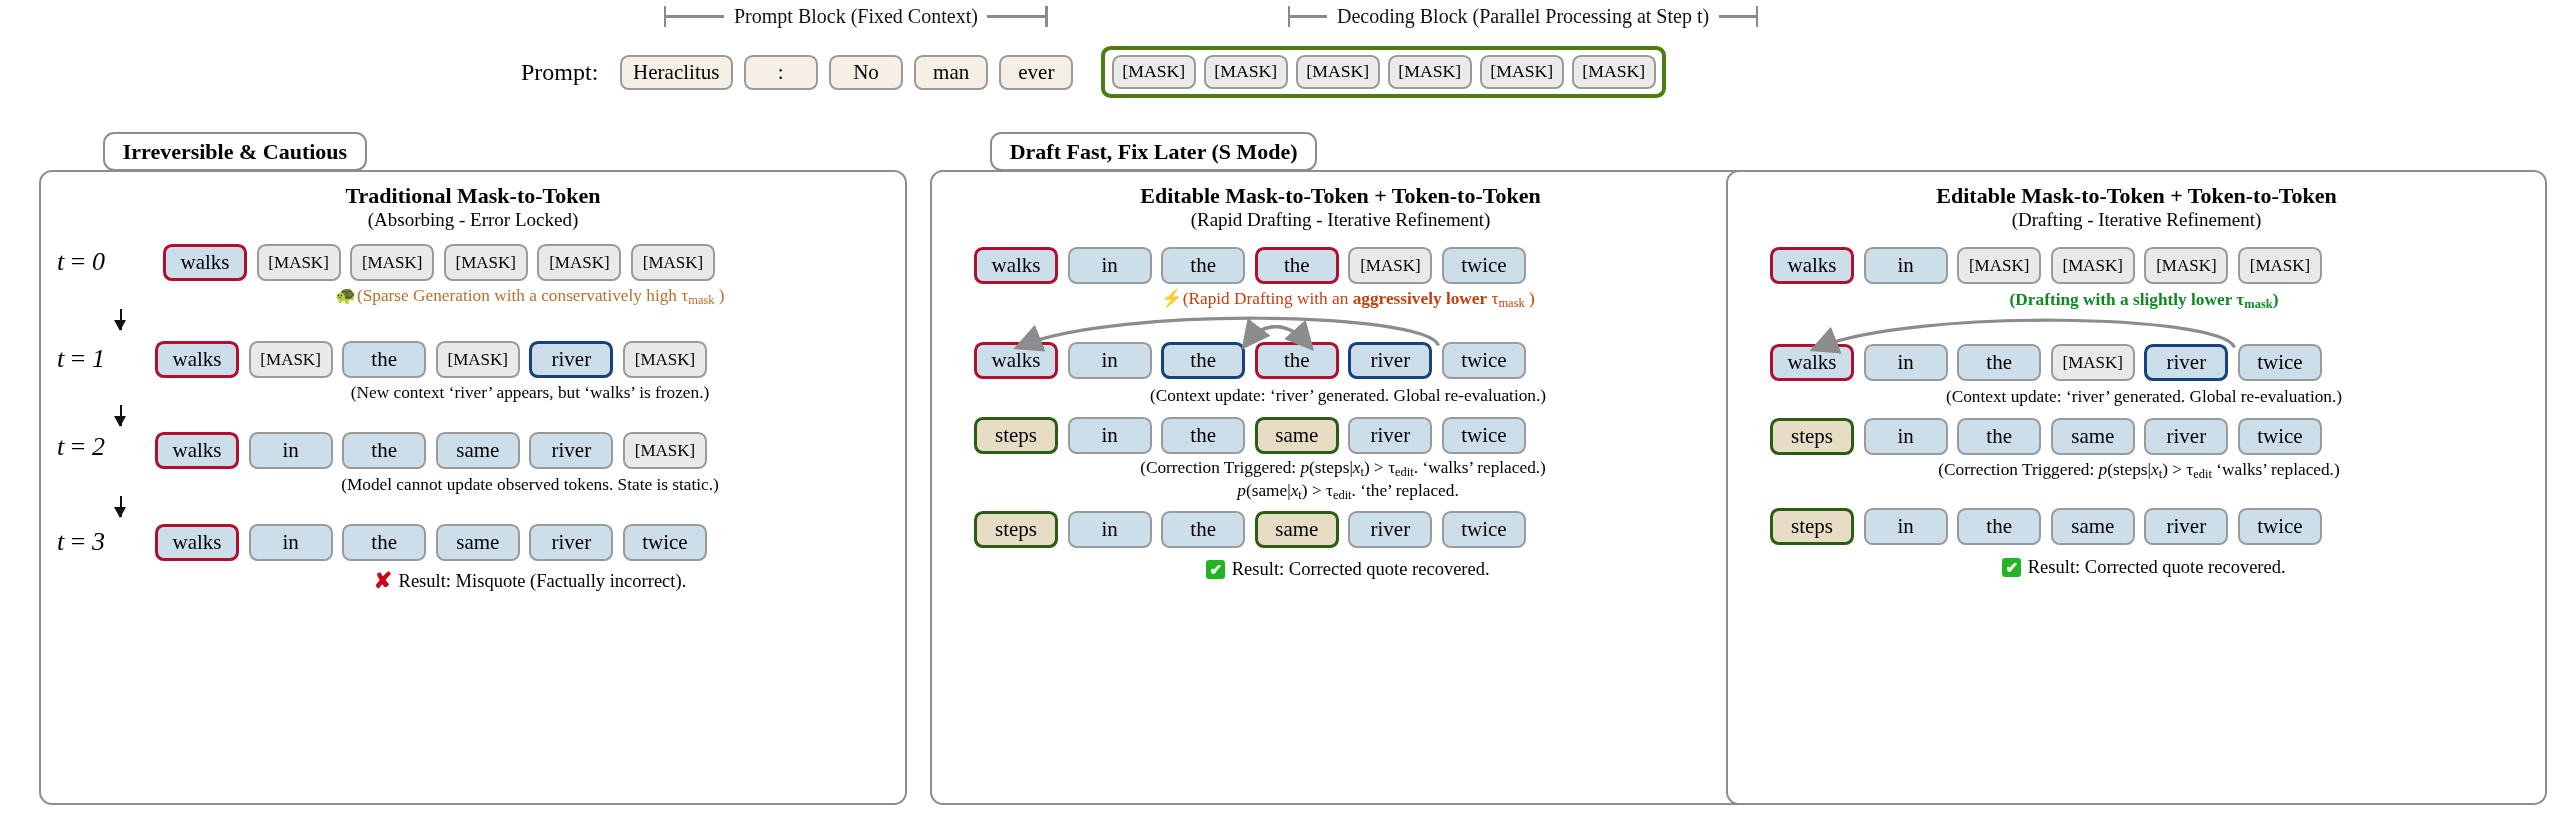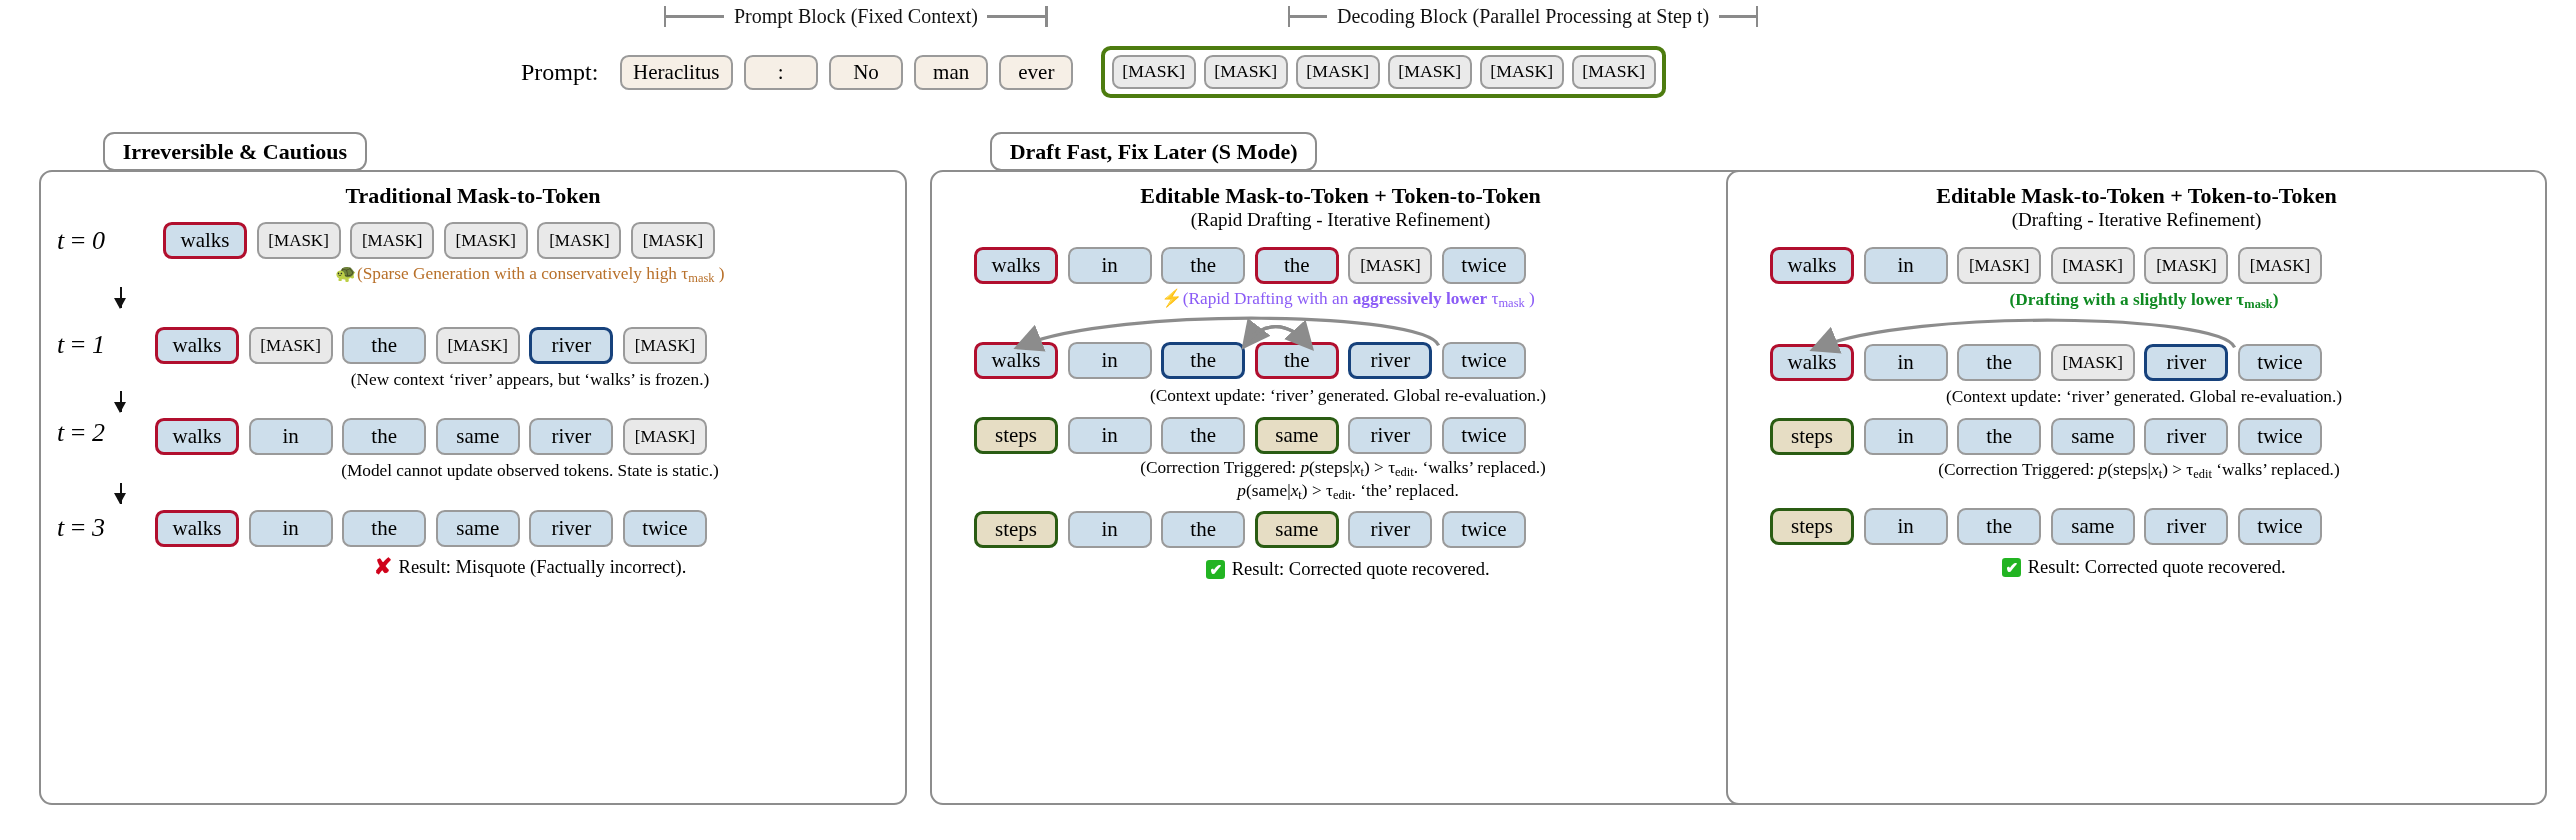--- a/index.html
+++ b/index.html
@@ -45,21 +45,21 @@
              padding:0 17.7px;height:35px;z-index:5;white-space:nowrap;}
   .panel-head{text-align:center;font-weight:bold;font-size:22px;margin-top:11.2px;line-height:1.18;}
   .panel-sub{text-align:center;font-size:19px;line-height:1.15;}
 
   .rows{position:relative;margin-top:4.8px;}
   .srow{position:relative;}
   .seq{display:flex;gap:9.6px;align-items:center;}
   .cap{font-size:17.3px;text-align:center;line-height:1.15;white-space:nowrap;}
   .cap.sub2{font-size:17.3px;}
   .note-turtle{color:#b8702a;}
-  .note-purple{color:#8b5cf6;}
+  .note-purple{color:#c2410c;}
   .note-green{color:#0f8a22;font-weight:bold;}
   .note-purple b,.note-green b{font-weight:bold;}
 
   .tlabel{font-size:26px;font-style:italic;font-family:"Liberation Serif",serif;white-space:nowrap;}
   .tlabel .eq{font-style:normal;}
 
   .downarrow{width:2.4px;background:#111;position:relative;}
   .downarrow:after{content:"";position:absolute;left:-5.6px;bottom:-0.8px;border-left:6.8px solid transparent;border-right:6.8px solid transparent;border-top:11.2px solid #111;}
 
   svg.arcs{position:absolute;left:0;top:0;overflow:visible;pointer-events:none;}
@@ -107,40 +107,41 @@
       <div class="tok maskprompt">[MASK]</div>
       <div class="tok maskprompt">[MASK]</div>
       <div class="tok maskprompt">[MASK]</div>
       <div class="tok maskprompt">[MASK]</div>
     </div>
   </div>
 
   <div class="panel-tab" style="left:103px;top:132px;">Irreversible &amp; Cautious</div>
   <div class="panel" style="left:39px;top:170px;width:868px;height:635px;">
     <div class="panel-head">Traditional Mask-to-Token</div>
+    <div class="panel-sub">(Absorbing - Error Locked)</div>
 
     <div class="rows" style="padding-left:16px;">
 
       <div class="srow" style="display:flex;align-items:center;margin-top:13px;gap:8px;">
         <div class="tlabel" style="width:98px;">t <span class="eq">=</span> 0</div>
         <div class="seq">
           <div class="tok cell red">walks</div>
           <div class="tok cell mask">[MASK]</div>
           <div class="tok cell mask">[MASK]</div>
           <div class="tok cell mask">[MASK]</div>
           <div class="tok cell mask">[MASK]</div>
           <div class="tok cell mask">[MASK]</div>
         </div>
       </div>
       <div class="cap note-turtle" style="margin-left:98px;margin-top:4.8px;">
         🐢(Sparse Generation with a conservatively high τ<span class="sub">mask</span> )
       </div>
       <div class="downarrow" style="height:21px;margin-left:63px;margin-top:1.6px;"></div>
 
-      <div class="srow" style="display:flex;align-items:center;margin-top:19px;">
+      <div class="srow" style="display:flex;align-items:center;margin-top:11px;">
         <div class="tlabel" style="width:98px;">t <span class="eq">=</span> 1</div>
         <div class="seq">
           <div class="tok cell red">walks</div>
           <div class="tok cell mask">[MASK]</div>
           <div class="tok cell">the</div>
           <div class="tok cell mask">[MASK]</div>
           <div class="tok cell blue">river</div>
           <div class="tok cell mask">[MASK]</div>
         </div>
       </div>

